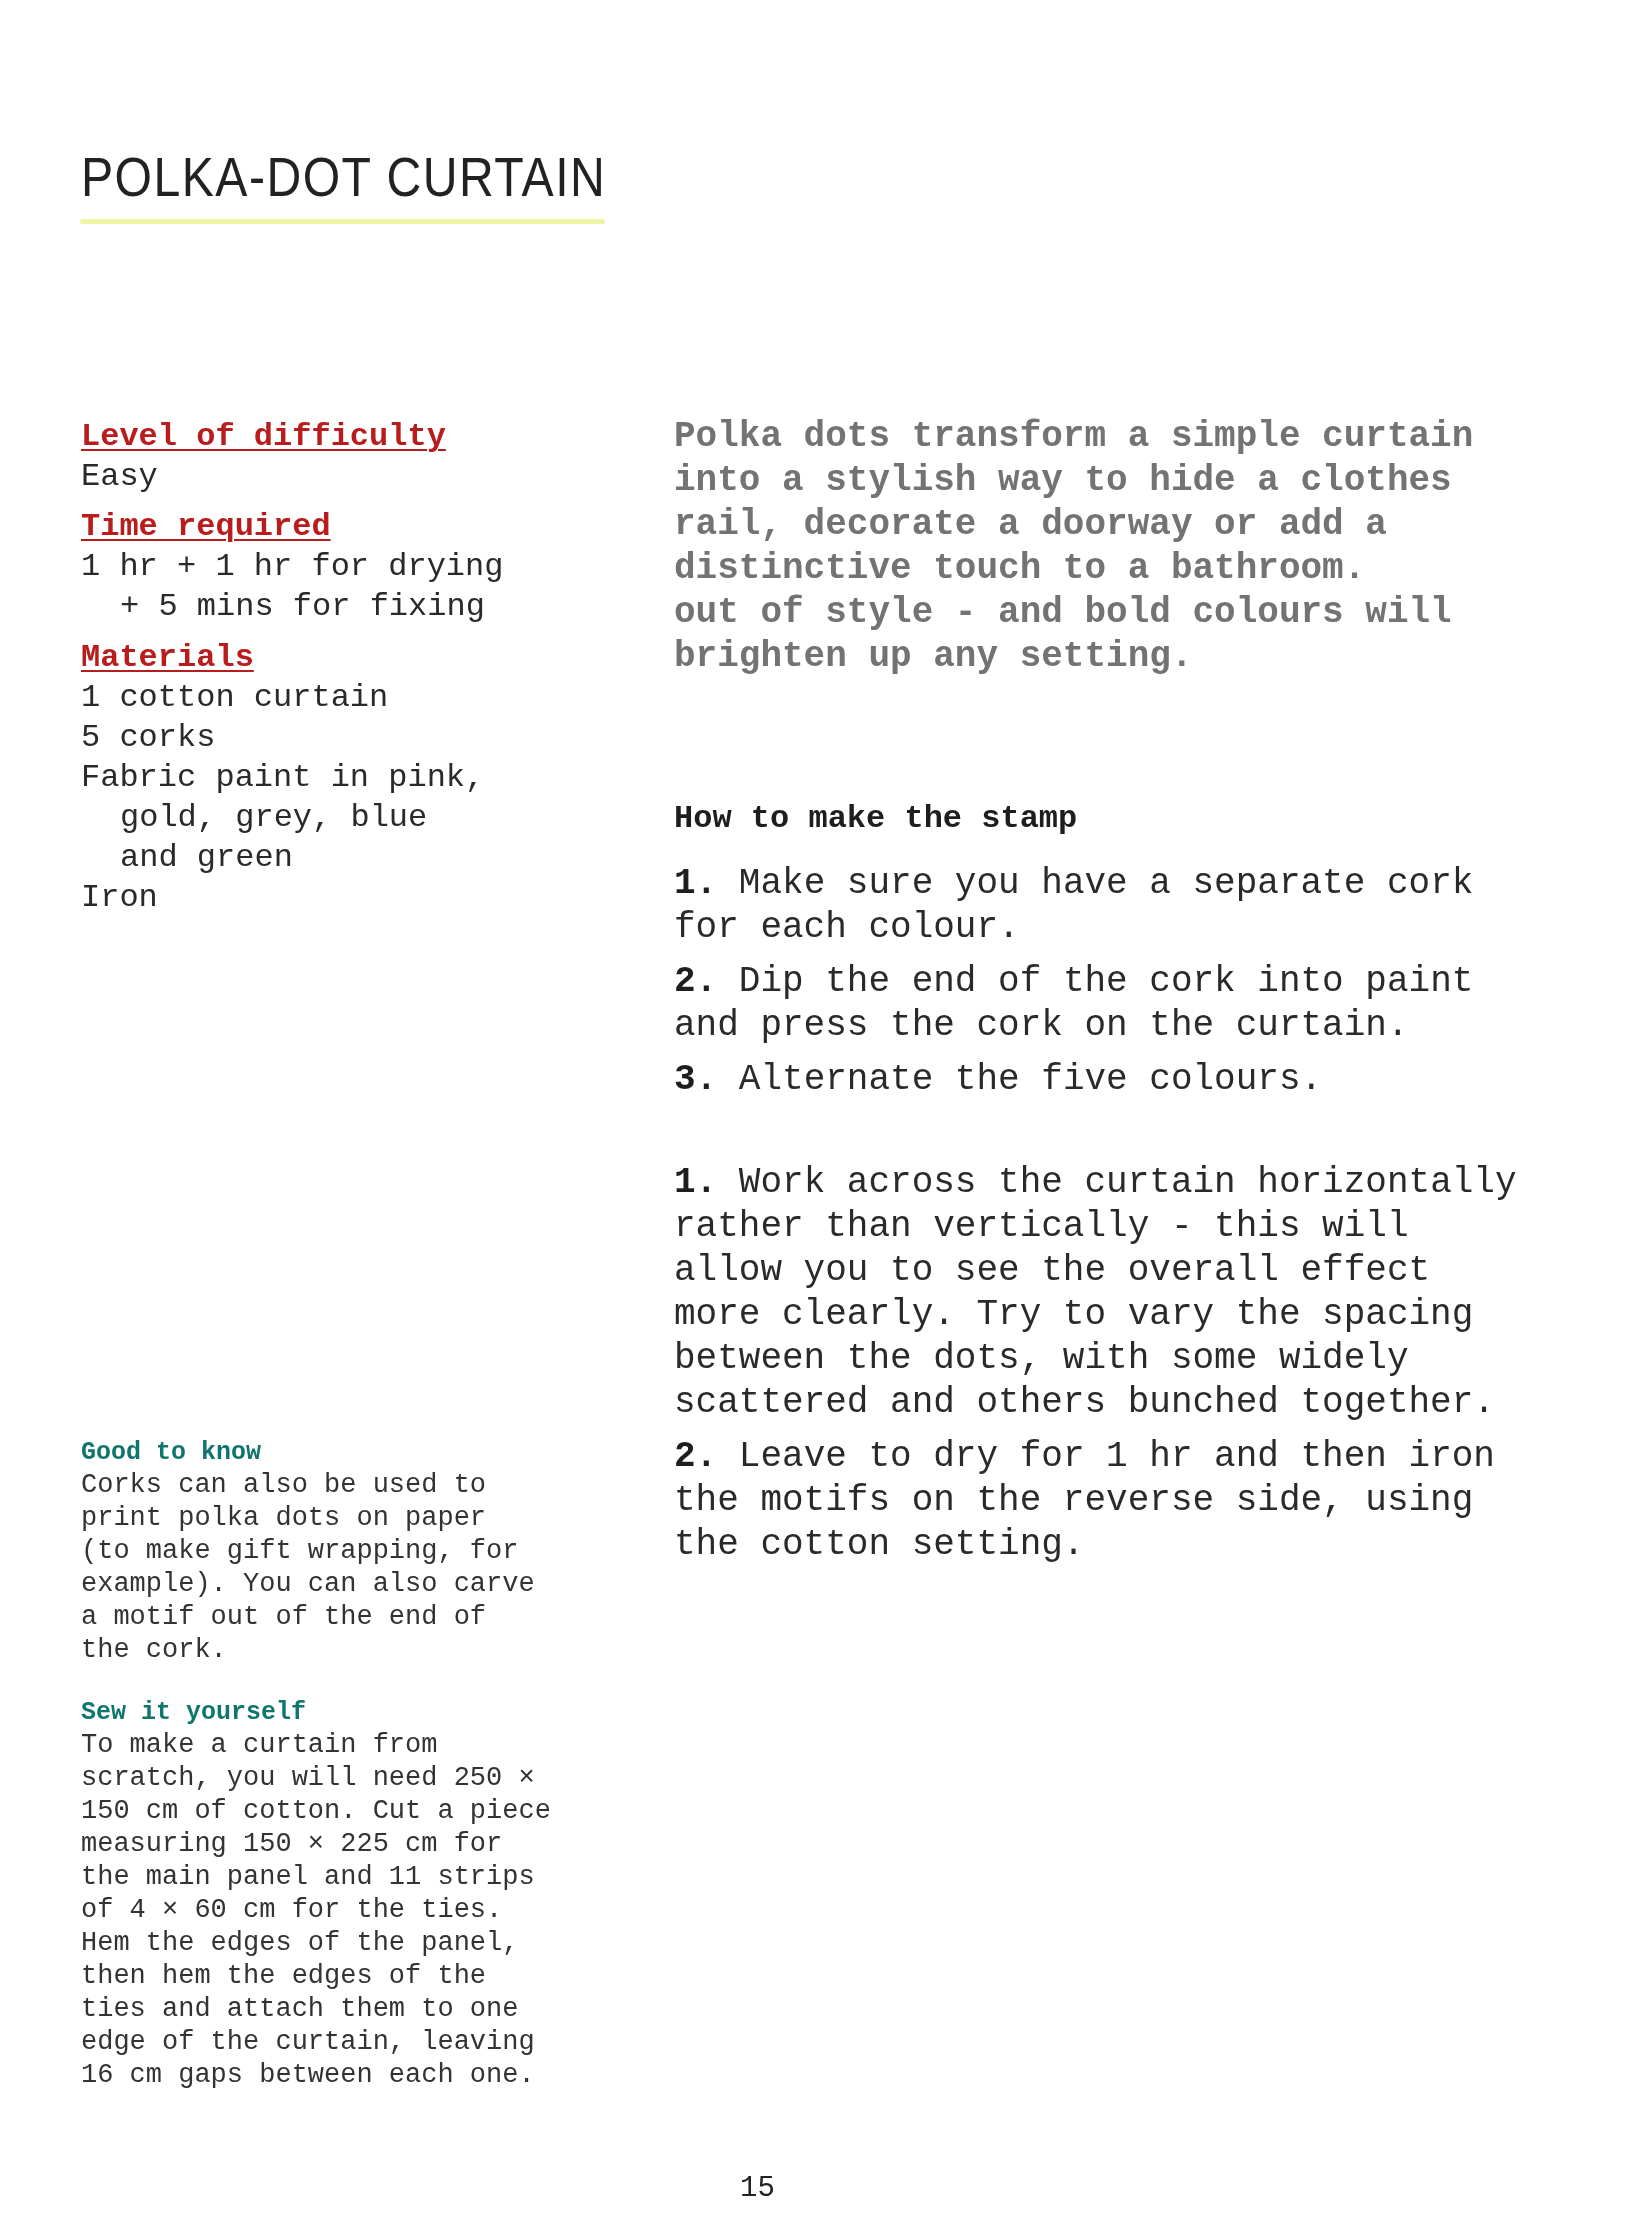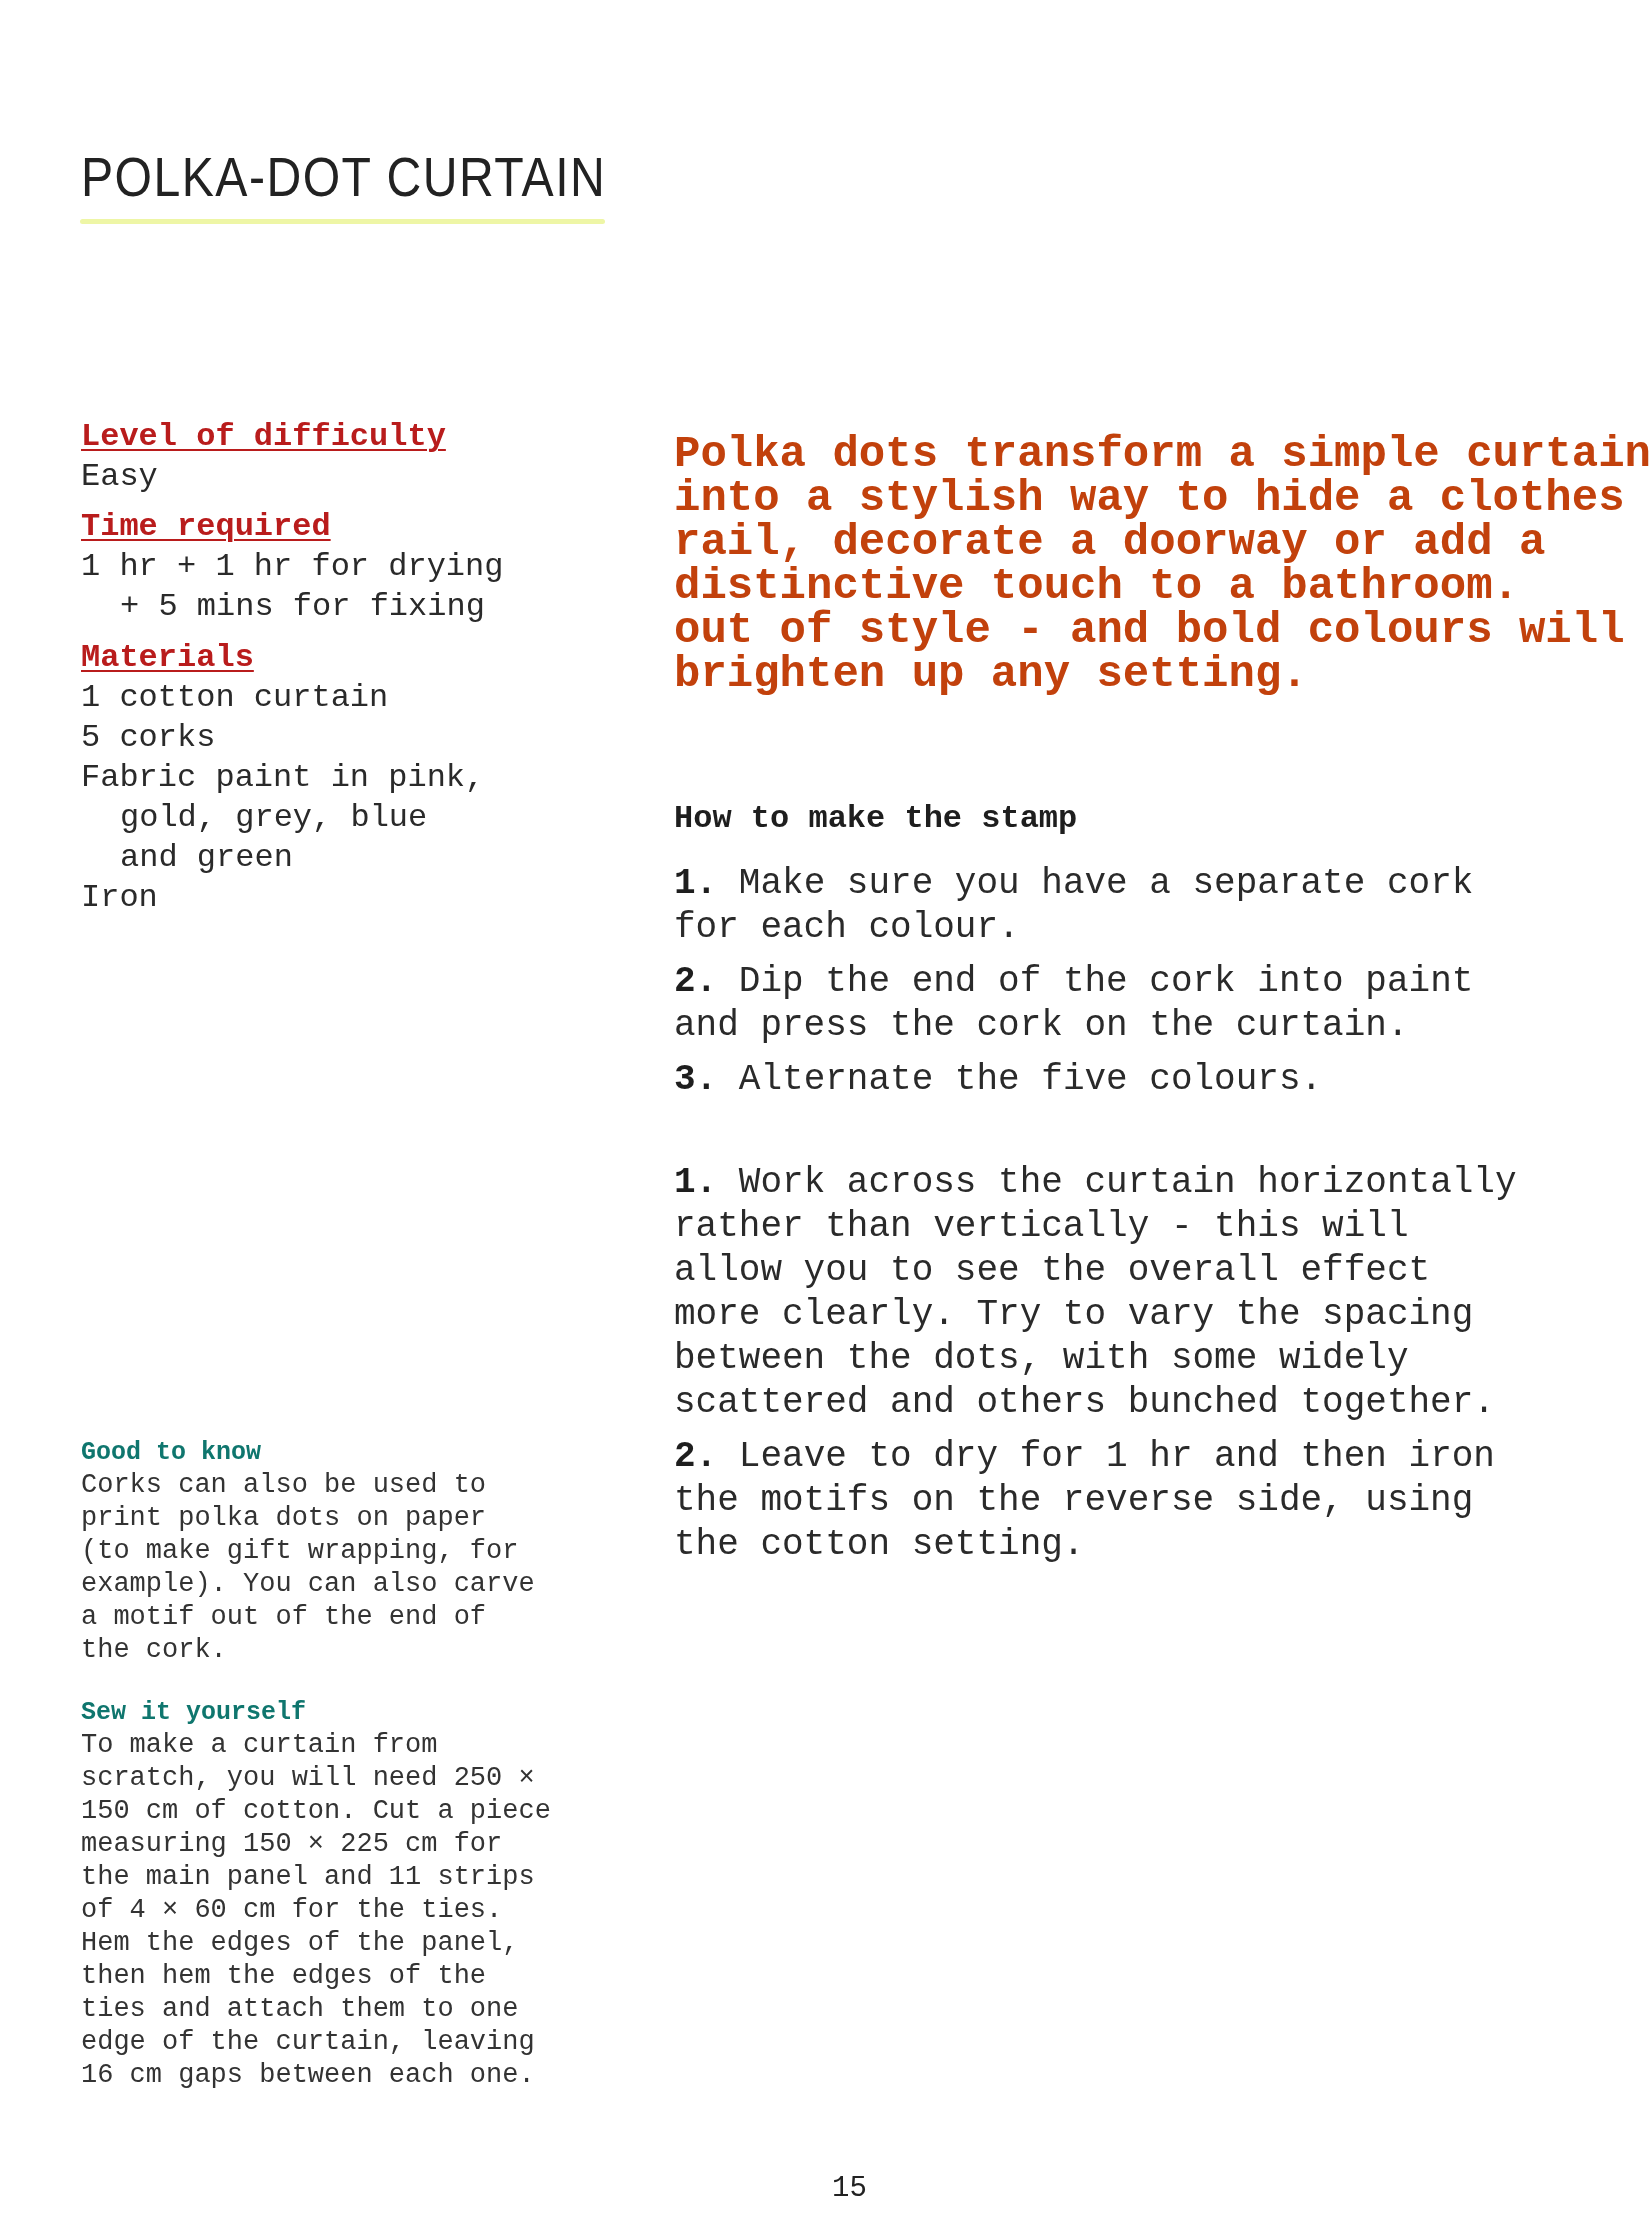--- a/index.html
+++ b/index.html
@@ -24,32 +24,32 @@
   .left-col { left: 81px; top: 417px; width: 521px; }
   .lbl {
     font-size: 32px; font-weight: 700; text-decoration: underline;
     text-decoration-thickness: 1.7px; text-underline-offset: 4.3px;
     line-height: 40px; white-space: nowrap; color: #b91c1c;
   }
   .val { font-size: 32px; font-weight: 400; line-height: 40px; white-space: nowrap; color: #2a2a2a; }
   .val.indent { padding-left: 39px; }
   .gap-s { height: 10.4px; }
   .right-col { left: 674px; width: 904px; }
-  .intro { top: 432px; font-size: 44px; font-weight: 700; line-height: 44px; color: #c2410c; }
+  .intro { top: 415px; font-size: 36px; font-weight: 700; line-height: 44px; color: #737373; }
   .intro span { display: block; white-space: nowrap; }
   .sec-head { font-size: 32px; font-weight: 700; line-height: 40px; color: #1e1e1e; white-space: nowrap; }
   .step { font-size: 36px; font-weight: 400; line-height: 44px; color: #2a2a2a; margin-bottom: 10.4px; }
   .step .num { font-weight: 700; color: #1e1e1e; }
   .step span.line { display: block; white-space: nowrap; }
   .side-box { left: 81px; width: 539px; }
   .side-head { font-size: 25px; font-weight: 700; line-height: 33px; white-space: nowrap; color: #0f766e; }
   .side-text { font-size: 27px; font-weight: 400; line-height: 33px; color: #333; }
   .side-text span { display: block; white-space: nowrap; }
   .page-num {
-    left: 832px; top: 2174px;
+    left: 740px; top: 2174px;
     font-size: 29px; font-weight: 400; color: #222; line-height: 1;
   }
 </style>
 </head>
 <body>
 
 <div class="abs title">POLKA-DOT CURTAIN</div>
 <div class="abs title-rule"></div>
 
 <div class="abs left-col mono">

